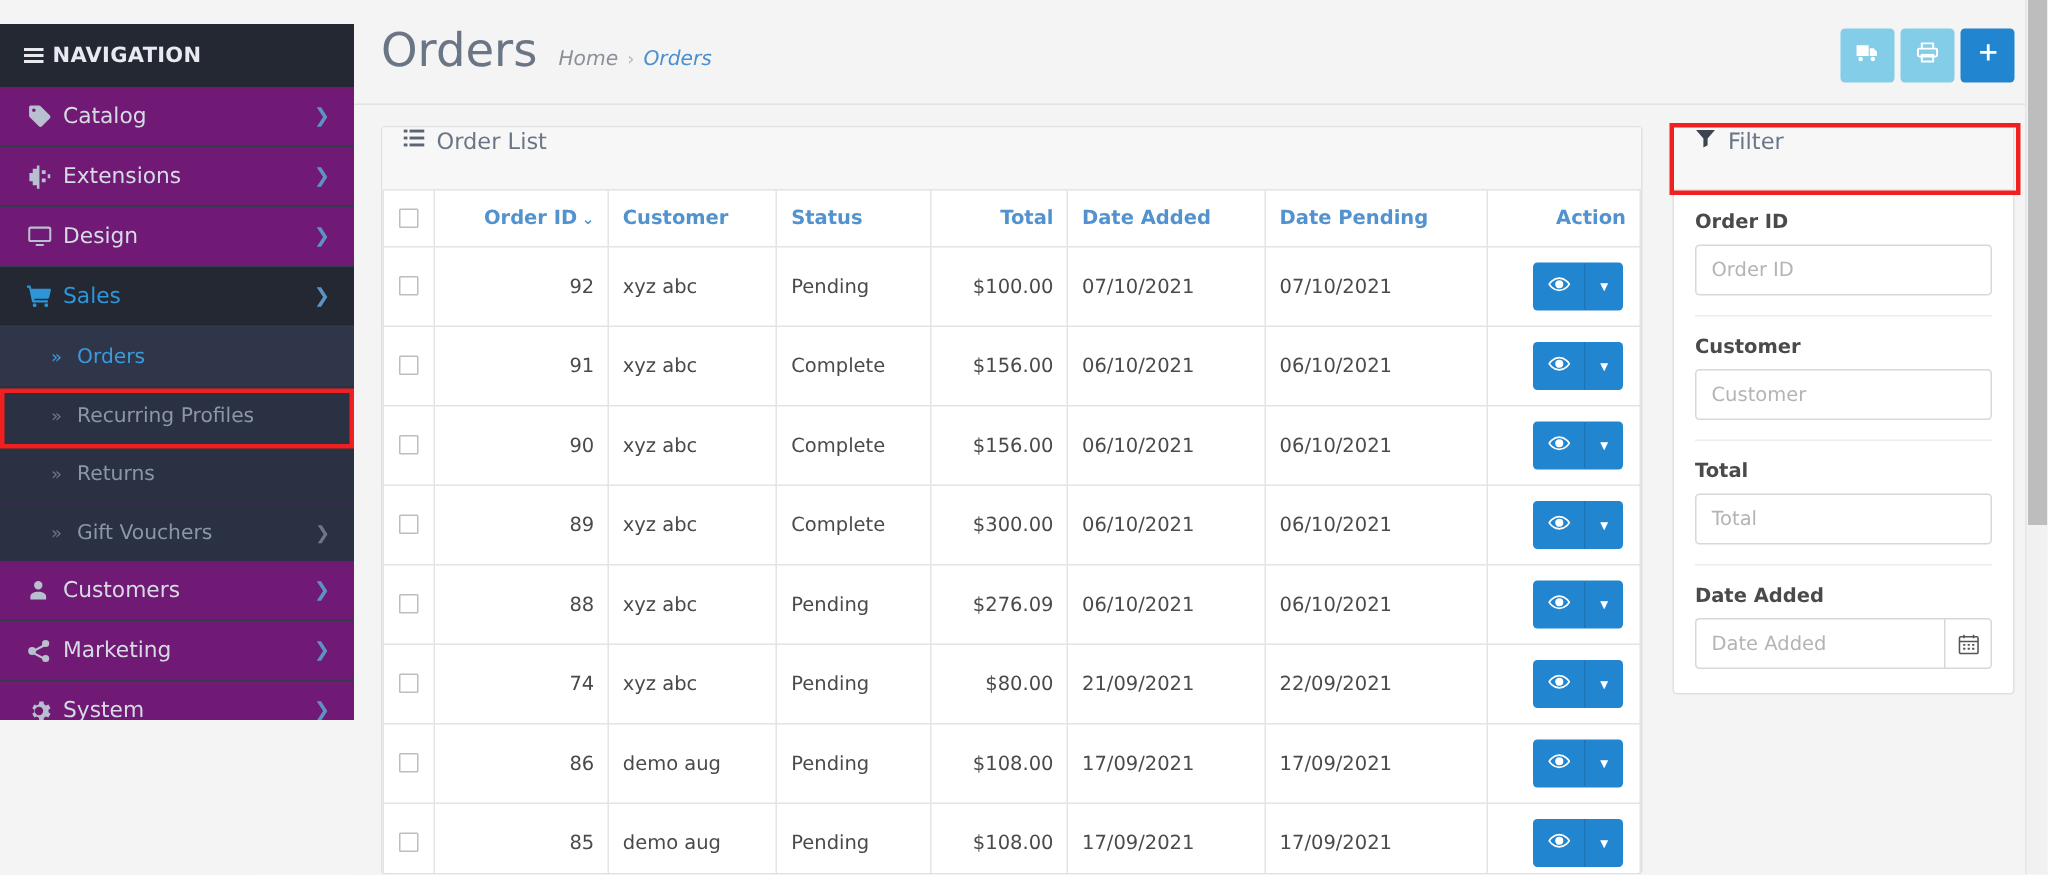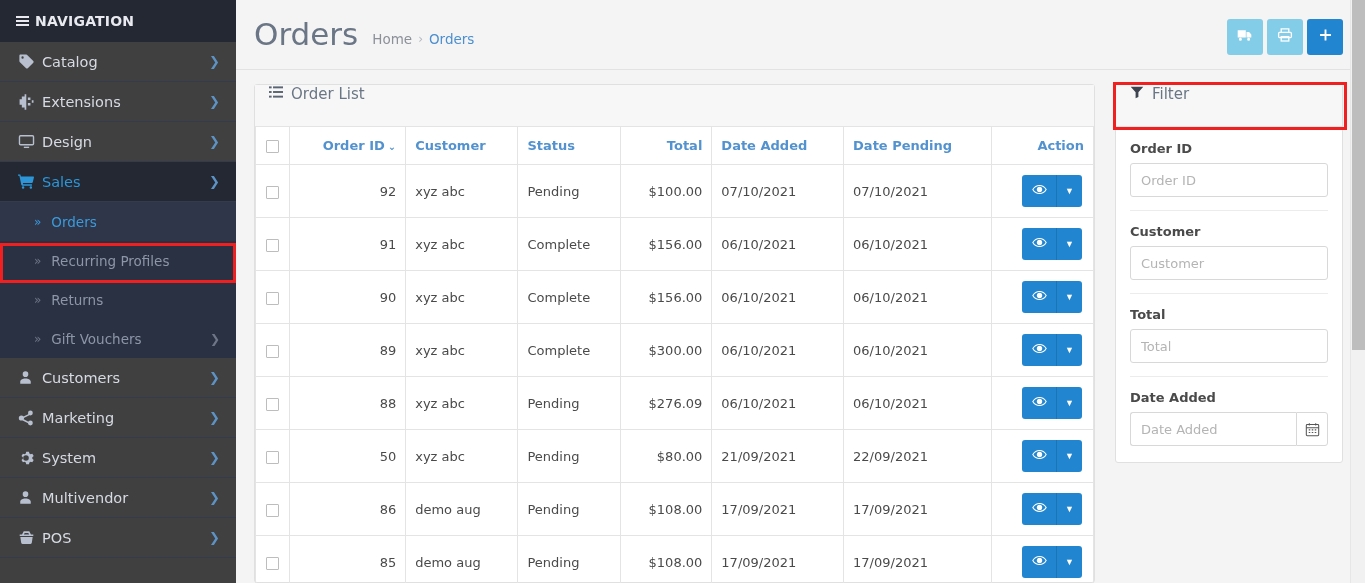--- a/index.html
+++ b/index.html
@@ -6,24 +6,25 @@
   html, body {
     width: 1365px; height: 583px;
     overflow: hidden;
     font-family: "DejaVu Sans", "Liberation Sans", sans-serif;
     background: #f4f4f4;
   }
   body { display: flex; }
 
   
   #sidebar {
-    width: 236px; min-width: 236px; height: 583px;
-    background: #404040;
+    width: 236px; min-width: 236px; height: 464px;
+    background: #701a75;
     overflow: hidden;
     position: relative;
+    margin-top: 16px;
   }
   .nav-header {
     height: 42px;
     background: #232833;
     color: #e8eaef;
     font-size: 14px;
     font-weight: bold;
     display: flex; align-items: center;
     padding-left: 16px;
     letter-spacing: .2px;
@@ -108,21 +109,21 @@
     color: #6a7686;
     font-weight: normal;
     line-height: 1;
   }
   .breadcrumb {
     margin-left: 14px;
     display: flex; align-items: center;
     font-size: 13.5px;
     padding-top: 8px;
   }
-  .breadcrumb a { color: #8b9099; text-decoration: none; }
+  .breadcrumb a { color: #8b9099; text-decoration: none; font-style: italic; }
   .breadcrumb a.cur { color: #4b8fd0; }
   .breadcrumb .sep { color: #b3b8c0; margin: 0 6px; font-size: 12px; }
 
   .head-actions { margin-left: auto; display: flex; gap: 4px; padding-top: 4px;}
   .hbtn {
     width: 36px; height: 36px;
     border: none; border-radius: 3px;
     display: flex; align-items: center; justify-content: center;
     cursor: pointer;
     color: #fff;
@@ -571,21 +572,21 @@
                         <circle cx="8" cy="8" r="2.3"></circle>
                       </svg></span>
                   </button>
                   <button class="sb-tog">
                     <span>▼</span>
                   </button>
                 </span></td>
             </tr>
             <tr>
               <td class="ck"><span class="cbx"></span></td>
-              <td class="ta-r">50</td>
+              <td class="ta-r">74</td>
               <td>xyz abc</td>
               <td>Pending</td>
               <td class="ta-r">$80.00</td>
               <td>21/09/2021</td>
               <td>22/09/2021</td>
               <td class="act"><span class="split-btn">
                   <button class="sb-main">
                     <span><svg width="15" height="15" viewBox="0 0 16 16" fill="none" stroke="currentColor" stroke-width="1.2">
                         <path d="M.9 8S3.4 3.7 8 3.7 15.1 8 15.1 8 12.6 12.3 8 12.3.9 8 .9 8z"></path>
                         <circle cx="8" cy="8" r="2.3" fill="currentColor" stroke="none"></circle>

